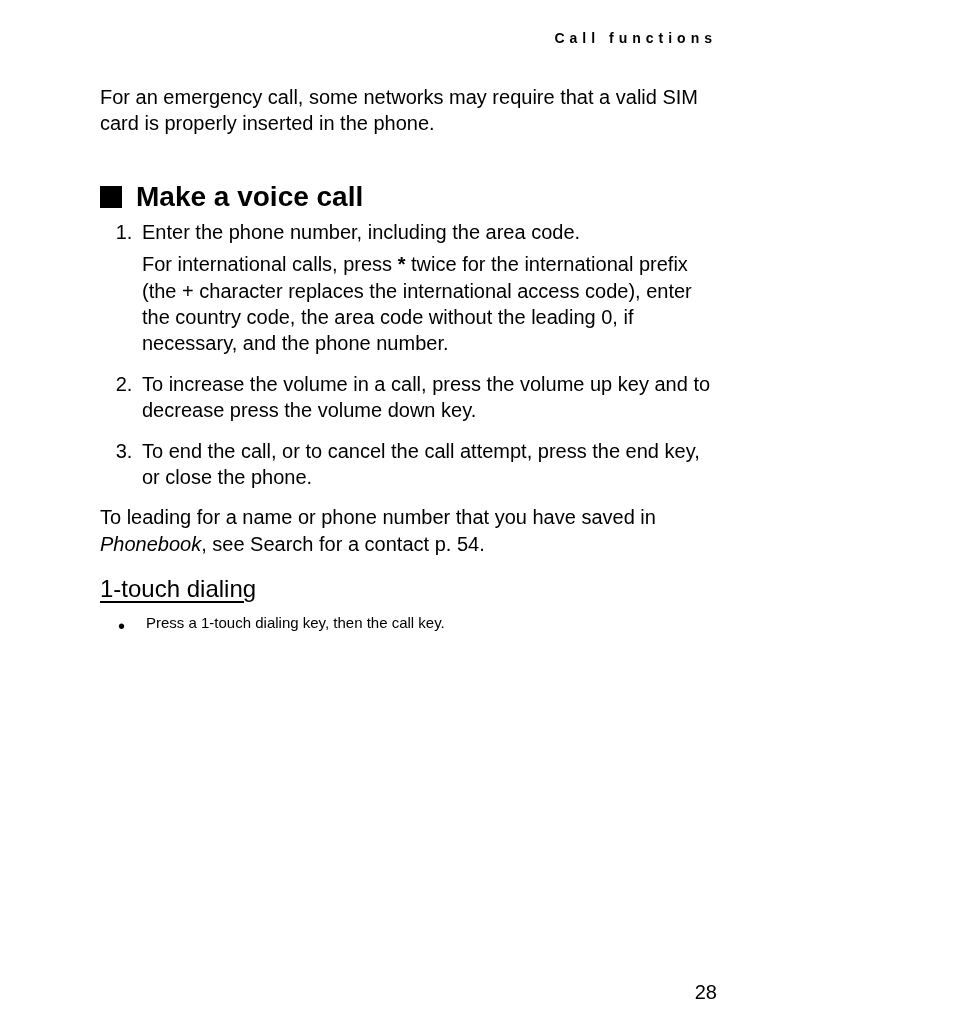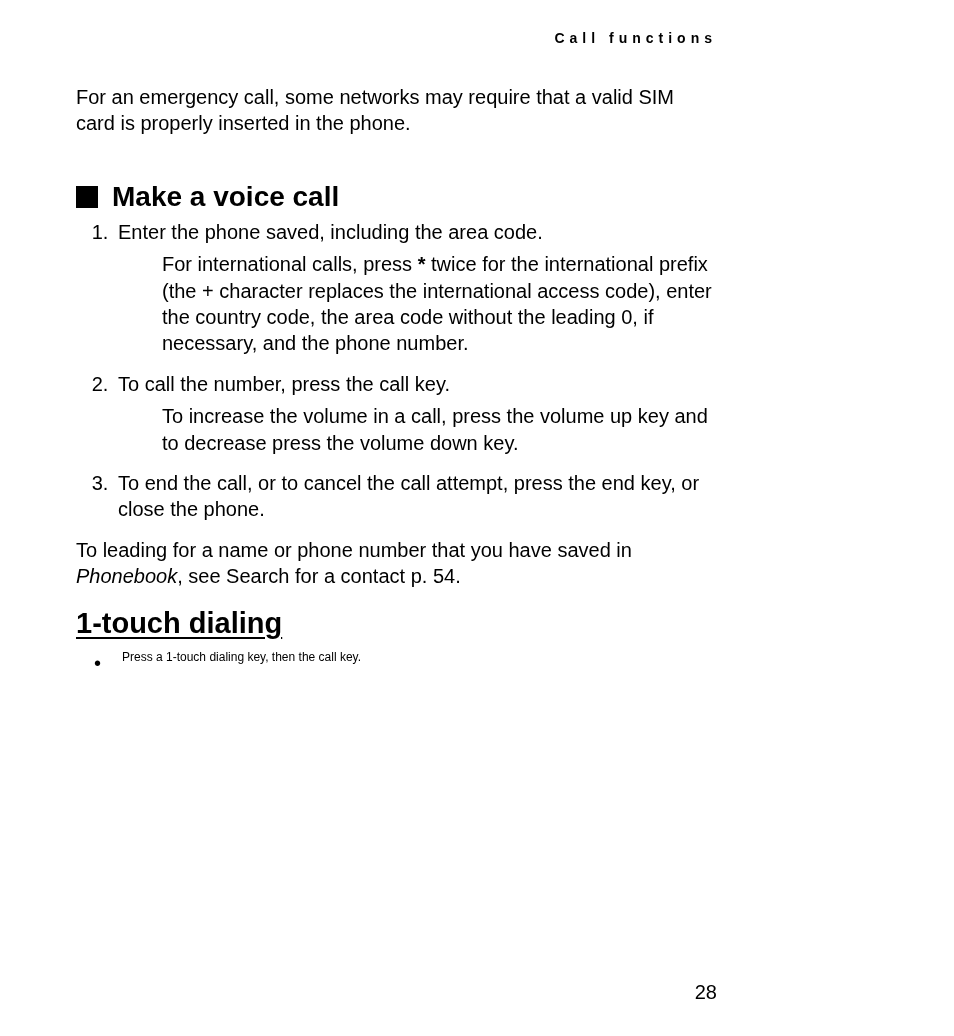--- a/index.html
+++ b/index.html
@@ -8,21 +8,21 @@
     width: 954px;
     height: 1036px;
     background: #ffffff;
     font-family: "Helvetica Neue", Helvetica, Arial, sans-serif;
     color: #000000;
   }
   .page {
     box-sizing: border-box;
     width: 822px;
     height: 1036px;
-    padding: 30px 105px 30px 76px;
+    padding: 30px 105px 30px 100px;
     position: relative;
     border-radius: 29px;
   }
   .running-header {
     text-align: right;
     font-size: 14px;
     font-weight: 600;
     letter-spacing: 5px;
     color: #000;
     margin-bottom: 38px;
@@ -67,40 +67,39 @@
     font-size: 20px;
     line-height: 1.32;
   }
   ol.steps > li {
     margin-bottom: 14px;
     padding-left: 4px;
   }
   ol.steps > li .step-extra {
     display: block;
     margin-top: 6px;
-    margin-left: 44px;
   }
   .body-para {
     font-size: 20px;
     line-height: 1.32;
     margin: 0 0 14px 0;
   }
   .subsection-title {
-    font-size: 29px;
-    font-weight: 700;
+    font-size: 24px;
+    font-weight: 400;
     text-decoration: underline;
     text-underline-offset: 4px;
     margin: 18px 0 10px 0;
     font-family: "Arial Narrow", "Helvetica Condensed", Arial, sans-serif;
     font-stretch: condensed;
   }
   ul.bullets {
     margin: 10px 0 0 0;
     padding-left: 38px;
-    font-size: 12px;
+    font-size: 15px;
     line-height: 1.32;
     list-style: none;
   }
   ul.bullets > li {
     position: relative;
     padding-left: 8px;
     margin-bottom: 10px;
   }
   ul.bullets > li::before {
     content: "•";
@@ -132,27 +131,26 @@
   <p class="intro-para">For an emergency call, some networks may require that a valid SIM card is properly inserted in the phone.</p>
 
 
   <div class="section-row">
     <span class="section-marker"></span>
     <span class="section-title">Make a voice call</span>
   </div>
 
   <ol class="steps">
     <li>
-      <span>Enter the phone saved, including the area code.</span>
+      <span>Enter the phone number, including the area code.</span>
       <span class="step-extra">
         <span>For international calls, press </span><span class="bold">*</span><span> twice for the international prefix (the + character replaces the international access code), enter the country code, the area code without the leading 0, if necessary, and the phone number.</span>
       </span>
     </li>
     <li>
-      <span>To call the number, press the call key.</span>
       <span class="step-extra">To increase the volume in a call, press the volume up key and to decrease press the volume down key.</span>
     </li>
     <li>
       <span>To end the call, or to cancel the call attempt, press the end key, or close the phone.</span>
     </li>
   </ol>
 
   <p class="body-para">
     <span>To leading for a name or phone number that you have saved in </span><span class="italic">Phonebook</span><span>, see Search for a contact p. 54.</span>
   </p>

